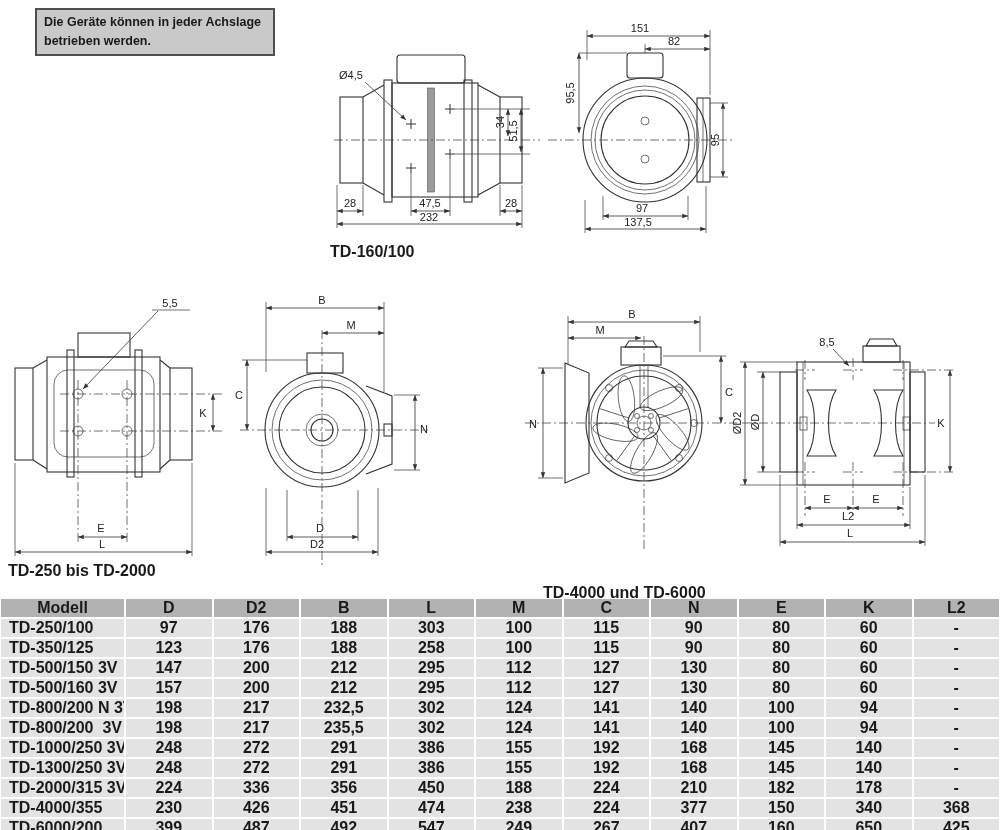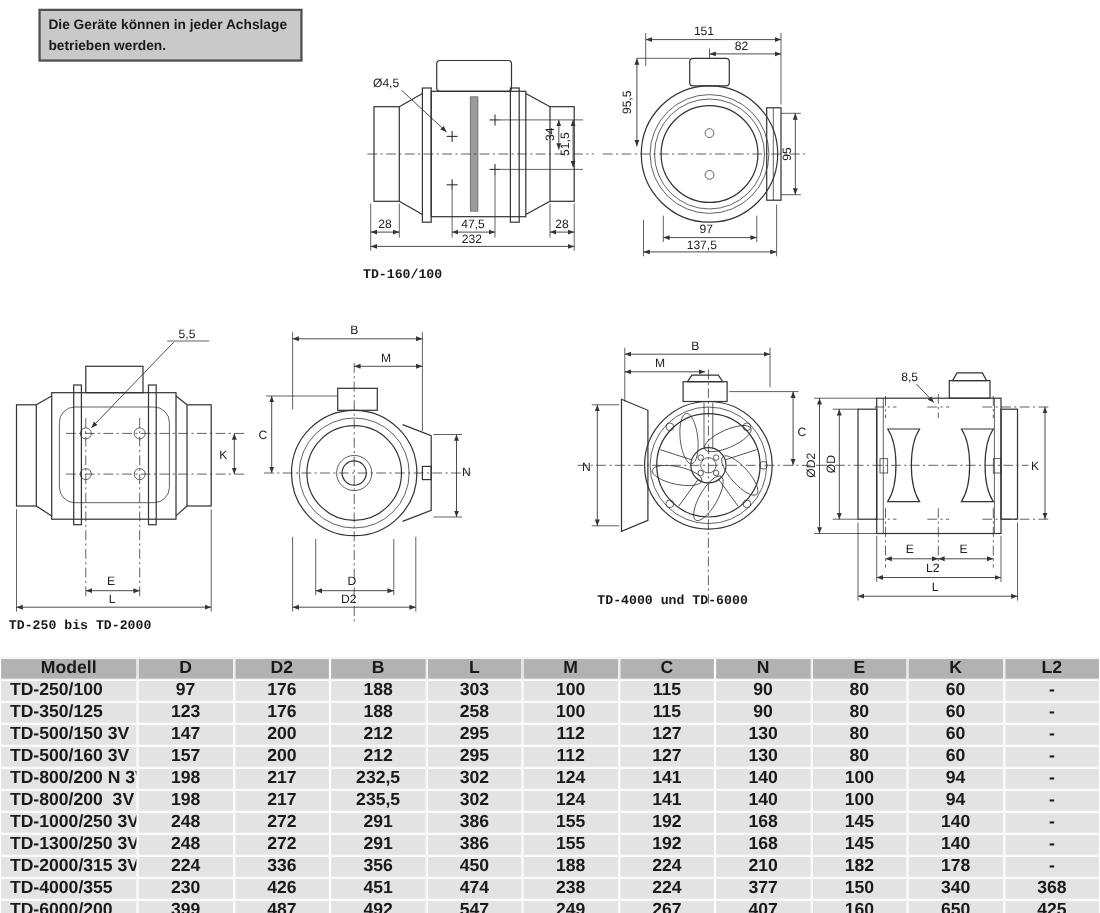--- a/index.html
+++ b/index.html
@@ -1,20 +1,20 @@
 <!DOCTYPE html>
 <html><head>
 <meta charset="utf-8">
 <style>
   html,body{margin:0;padding:0;background:#fff;}
   #page{position:relative;width:1000px;height:830px;background:#fff;overflow:hidden;
         font-family:"Liberation Sans",sans-serif;color:#1a1a1a;}
   #info-box{position:absolute;left:35px;top:8px;width:222px;background:#c9c9c9;
         border:2px solid #4f4f4f;padding:3px 7px;font-size:12.5px;font-weight:bold;line-height:1.5;}
-  .caption{position:absolute;font-size:12px;font-weight:bold;white-space:nowrap;font-family:Liberation Mono, monospace;}
+  .caption{position:absolute;font-size:16px;font-weight:bold;white-space:nowrap;}
   svg{position:absolute;overflow:visible;}
   .ol{fill:none;stroke:#333;stroke-width:1.1;}
   .thin{fill:none;stroke:#333;stroke-width:.7;}
   .cl{fill:none;stroke:#333;stroke-width:.7;stroke-dasharray:9 3 2 3;}
   .dimln{fill:none;stroke:#333;stroke-width:.8;}
   .dim{font-size:11px;fill:#222;text-anchor:middle;font-family:"Liberation Sans",sans-serif;}
   .seam{fill:#9b9b9b;stroke:#555;stroke-width:.6;}
   
   #dim-table{position:absolute;left:0;top:598px;width:1000px;border-collapse:separate;border-spacing:0;
         table-layout:fixed;font-size:16px;font-weight:bold;}
@@ -272,21 +272,21 @@
       <line class="dimln" x1="721" y1="356" x2="721" y2="423" marker-start="url(#a5)" marker-end="url(#a5)"></line>
       <line class="thin" x1="538" y1="368" x2="563" y2="368"></line>
       <line class="thin" x1="538" y1="478" x2="563" y2="478"></line>
       <line class="dimln" x1="543" y1="368" x2="543" y2="478" marker-start="url(#a5)" marker-end="url(#a5)"></line>
     </g>
     <text class="dim" x="632" y="318">B</text>
     <text class="dim" x="600" y="334">M</text>
     <text class="dim" x="729" y="396">C</text>
     <text class="dim" x="533" y="428">N</text>
   </svg>
-  <div class="caption" style="left:543px;top:539px">TD-4000 und TD-6000</div>
+  <div class="caption" style="left:543px;top:584px">TD-4000 und TD-6000</div>
 
   <svg style="left:735px;top:290px" width="265" height="290" viewBox="735 290 265 290">
     <defs>
         <marker id="a6" viewBox="0 0 10 10" refX="9" refY="5" markerWidth="8" markerHeight="8" orient="auto-start-reverse">
           <path d="M0,1.5 L9,5 L0,8.5 z" fill="#333"></path>
         </marker>
       </defs>
     <g>
       <rect class="ol" x="797" y="362" width="113" height="123"></rect>
       <line class="thin" x1="803" y1="362" x2="803" y2="485"></line>

